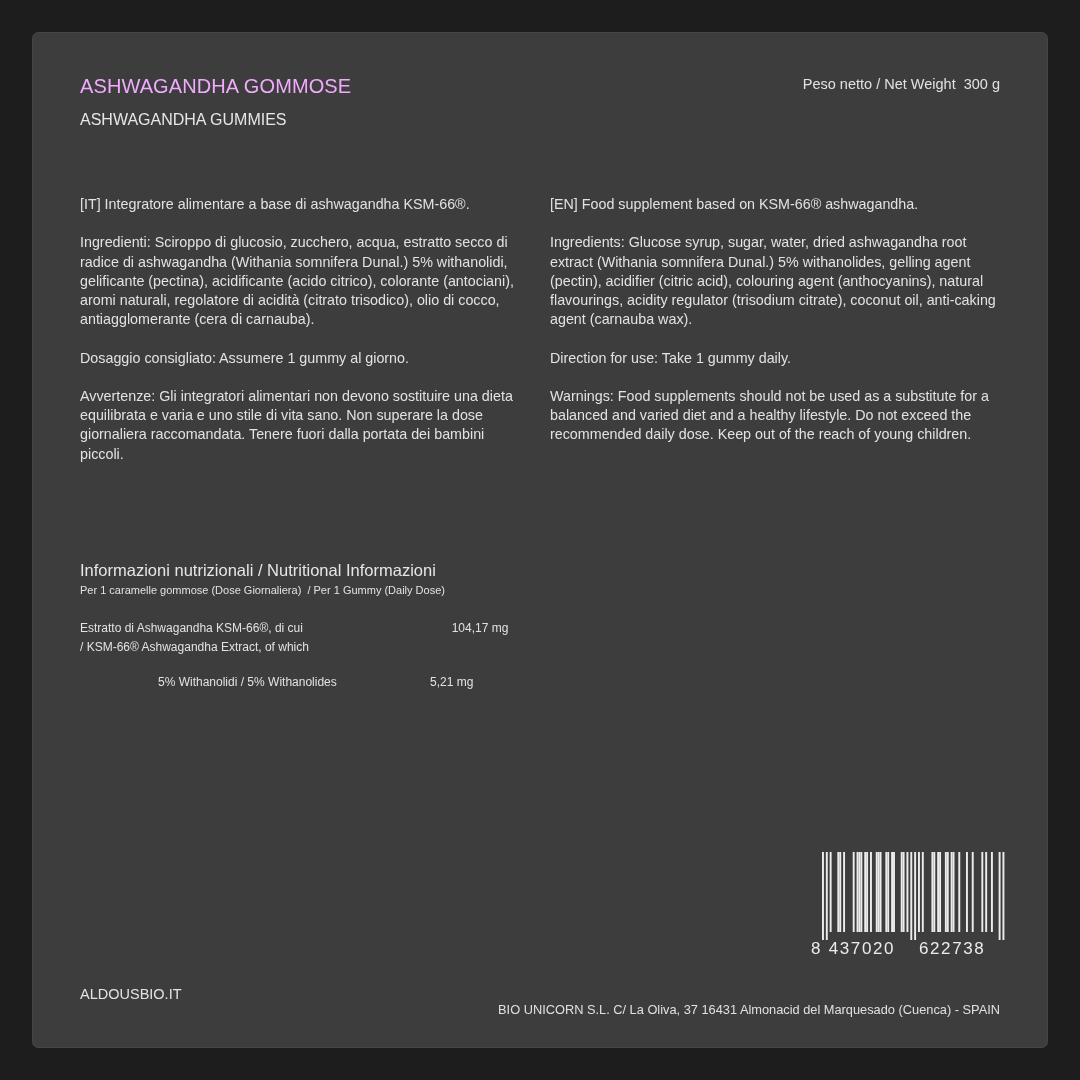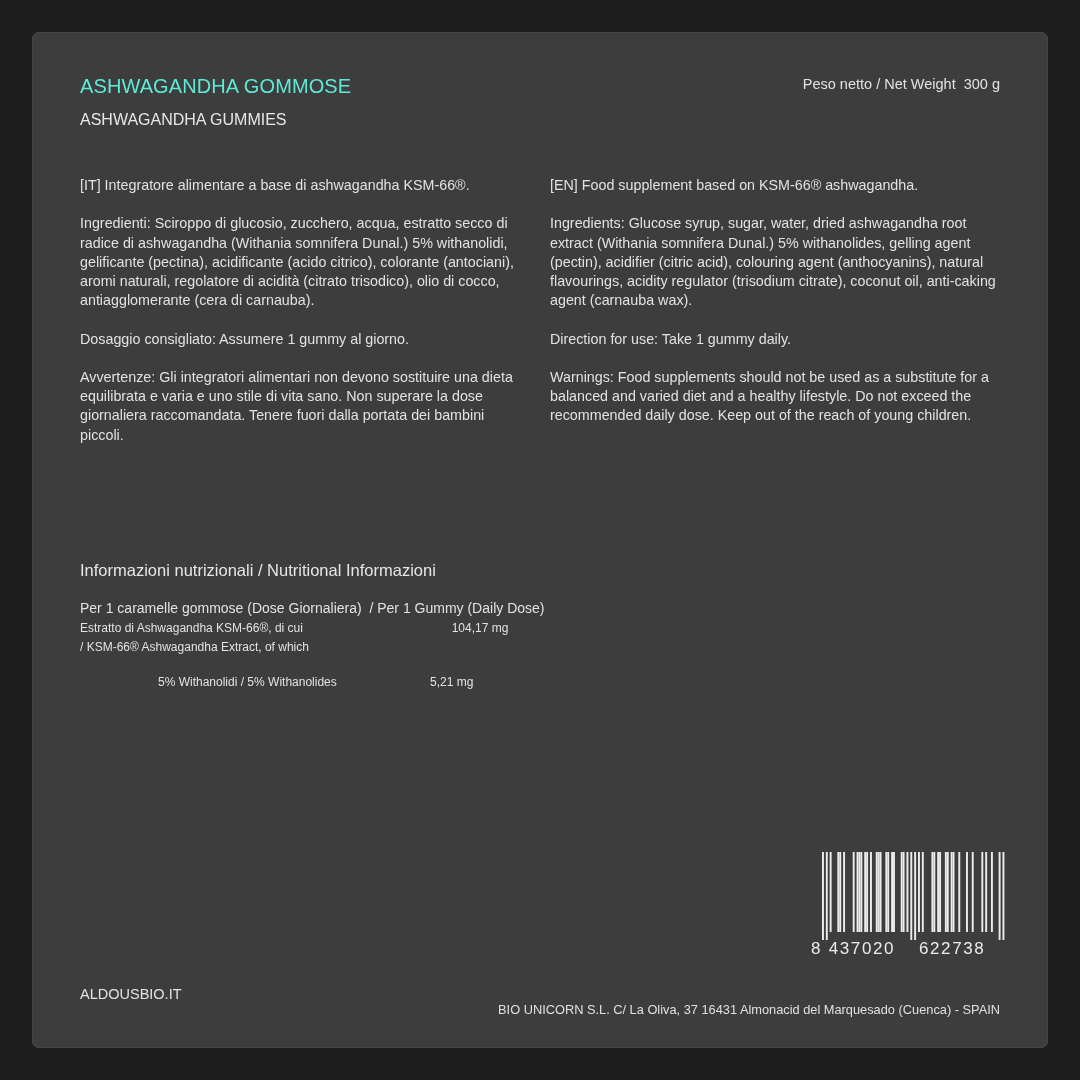--- a/index.html
+++ b/index.html
@@ -6,29 +6,29 @@
   body {
     width:1080px; height:1080px; background:#1d1d1d; position:relative; overflow:hidden;
     font-family:"Liberation Sans", "DejaVu Sans", sans-serif; color:#e4e4e4;
   }
   .card {
     position:absolute; left:32px; top:32px; width:1016px; height:1016px;
     background:#3d3d3d; border-radius:7px;
     box-shadow: 0 0 0 1px #454545 inset;
   }
   .abs { position:absolute; }
-  .title { left:48px; top:43px; font-size:20px; letter-spacing:0.1px; color:#5eead4; }
+  .title { left:48px; top:43px; font-size:20px; letter-spacing:0.1px; color:#f0abfc; }
   .subtitle { left:48px; top:79px; font-size:16px; color:#e6e6e6; }
   .weight { right:48px; top:44px; font-size:14.5px; color:#e2e2e2; white-space:pre;padding-left:20px; }
-  .col { width:450px; font-size:14.3px; line-height:19.2px; color:#e2e2e2; }
+  .col { width:450px; font-size:14.3px; line-height:19.2px; color:#e2e2e2;margin-top:19px; }
   .col p { margin:0 0 19.2px 0; }
   .col-it { left:48px; top:144px; }
   .col-en { left:518px; top:144px; width:460px; }
   .nut-title { left:48px; top:529px; font-size:16.5px; color:#e6e6e6; }
-  .nut-sub { left:48px; top:568px; font-size:14px; color:#e2e2e2; white-space:pre; }
+  .nut-sub { left:48px; top:552px; font-size:11px; color:#e2e2e2; white-space:pre; }
   .nut-row { font-size:12px; line-height:19.2px; color:#e2e2e2; }
   .nr1-label { left:48px; top:587px; width:330px; }
   .nr1-val { left:398px; top:587px; width:100px; text-align:center; }
   .nr2-label { left:126px; top:641px; }
   .nr2-val { left:398px; top:641px; width:100px; text-align:left; }
   .barcode { left:766px; top:818px; width:210px; height:106px; }
   .barcode svg { display:block; }
   .footer-left { left:48px; top:954px; font-size:14.5px; color:#e2e2e2;text-align:right; }
   .footer-right { right:48px; top:970px; font-size:12.8px; color:#e0e0e0; }
 </style>

